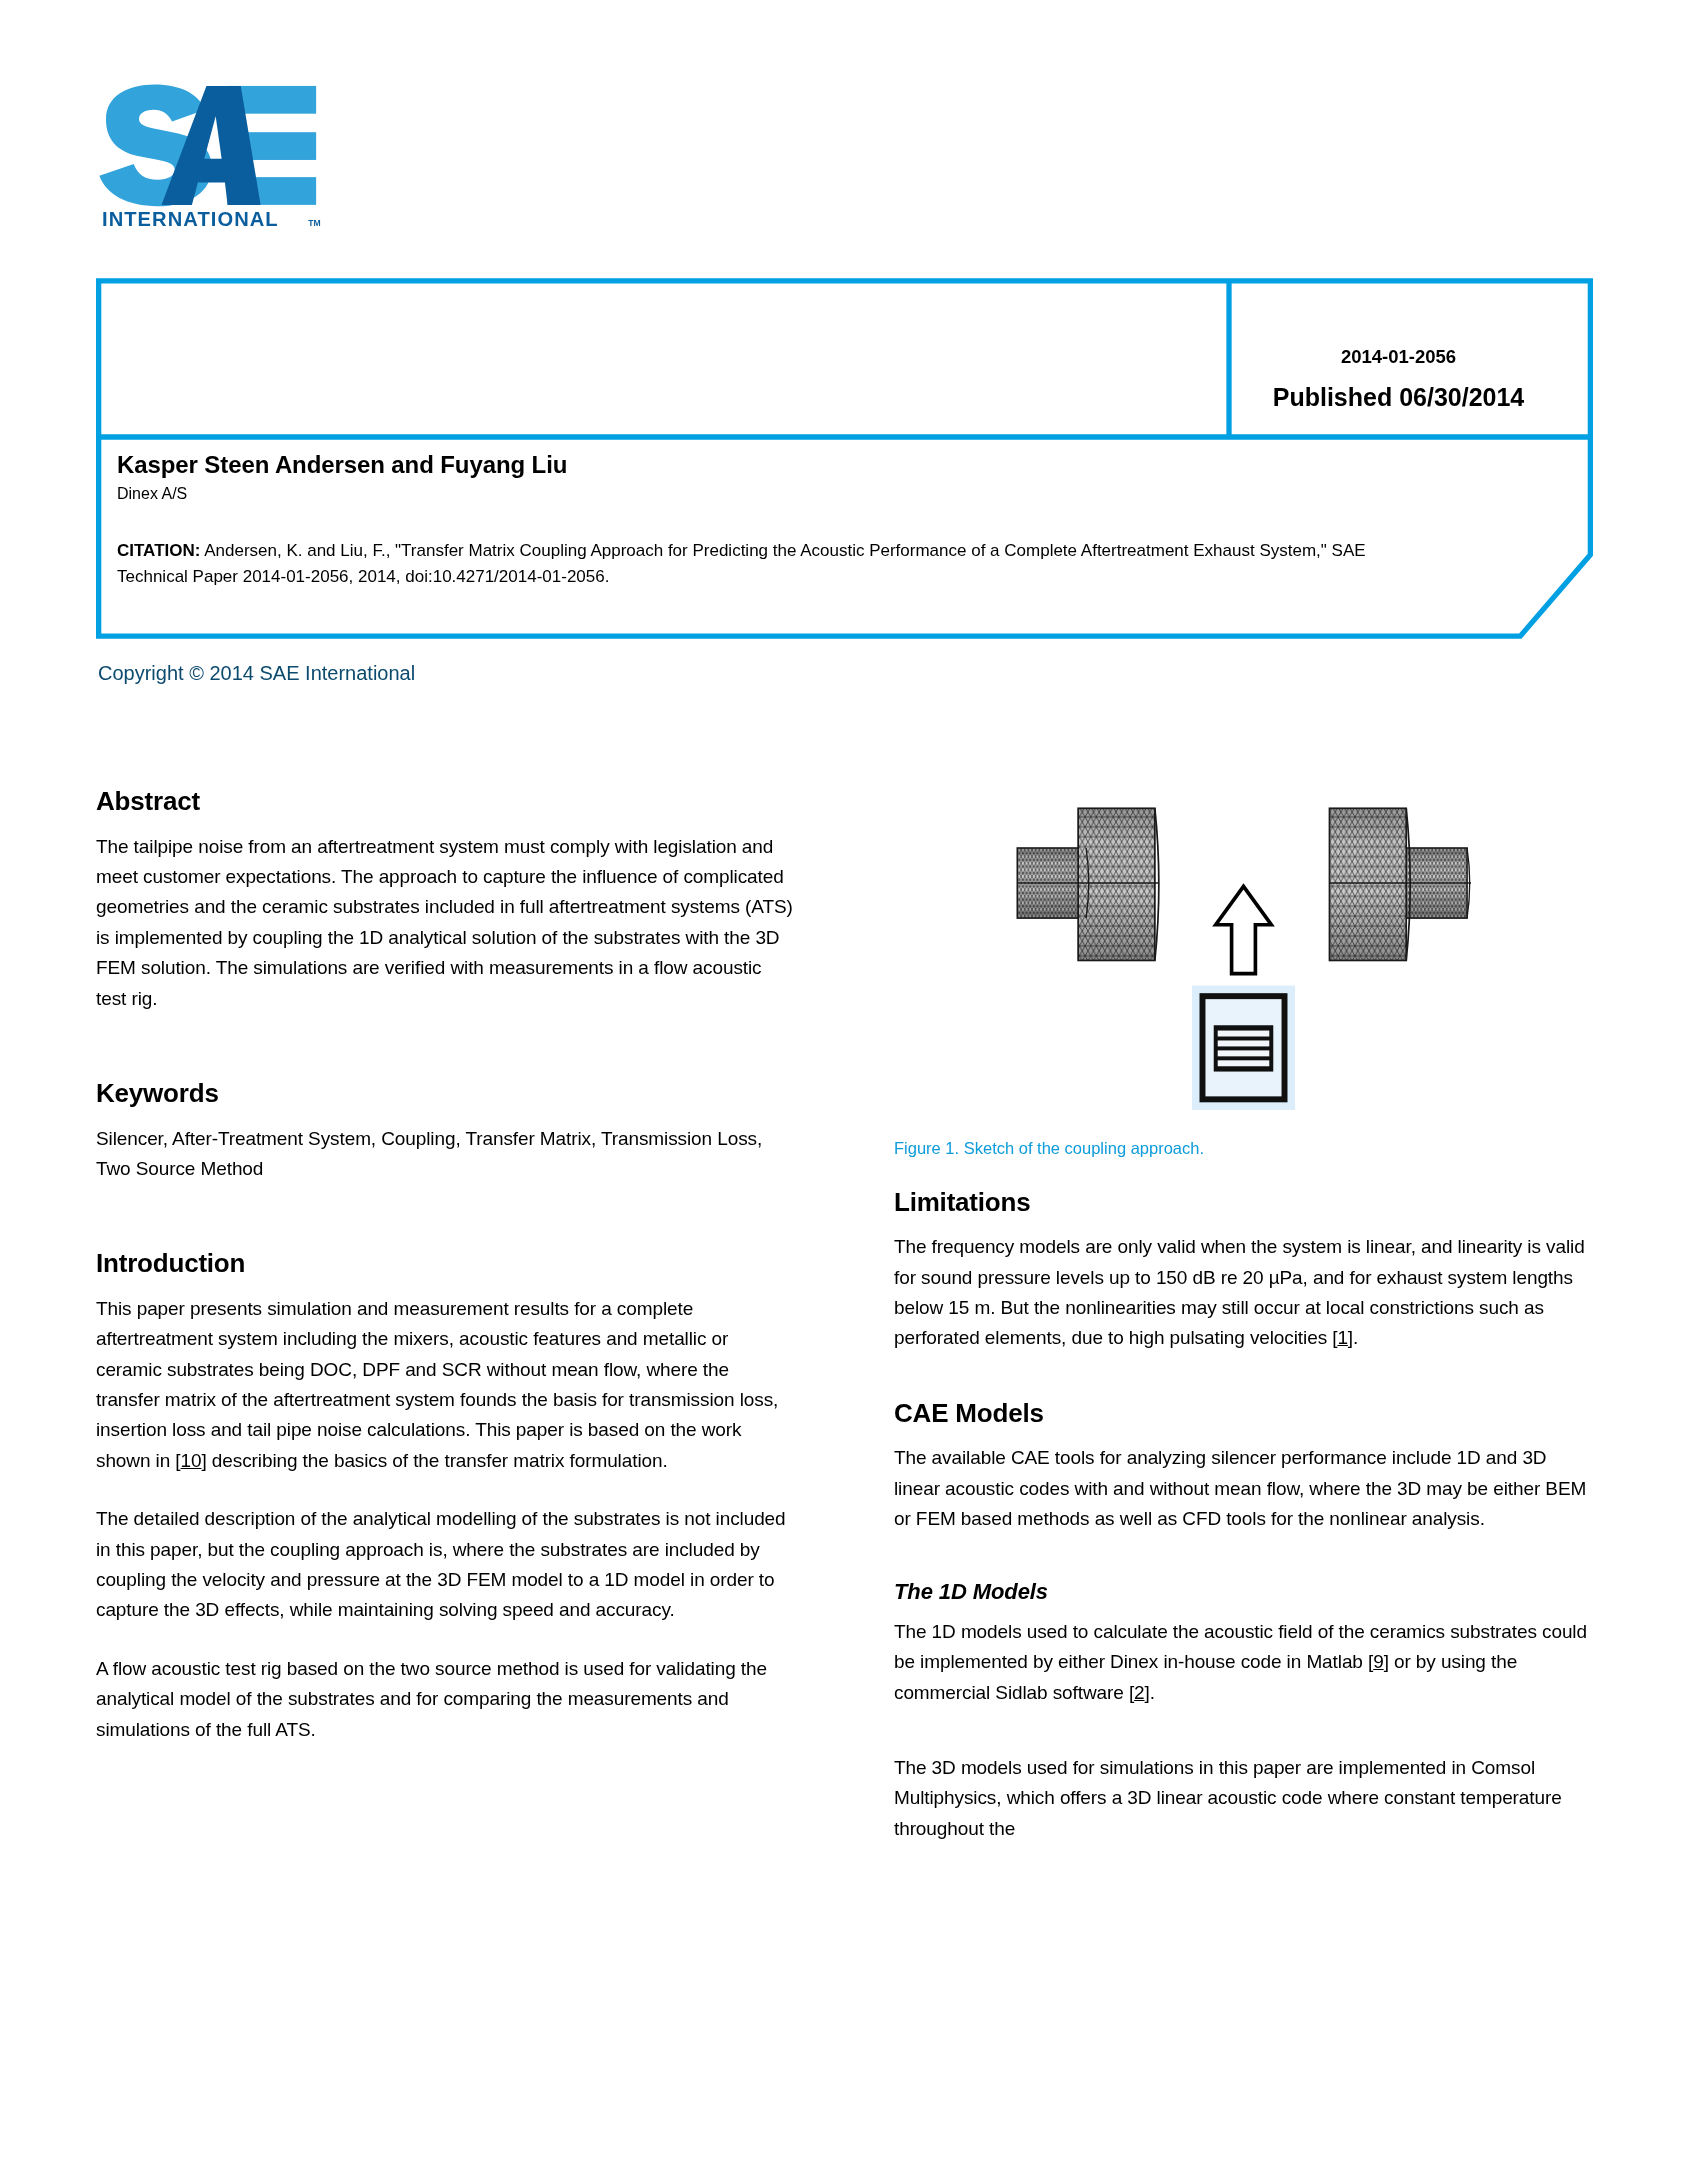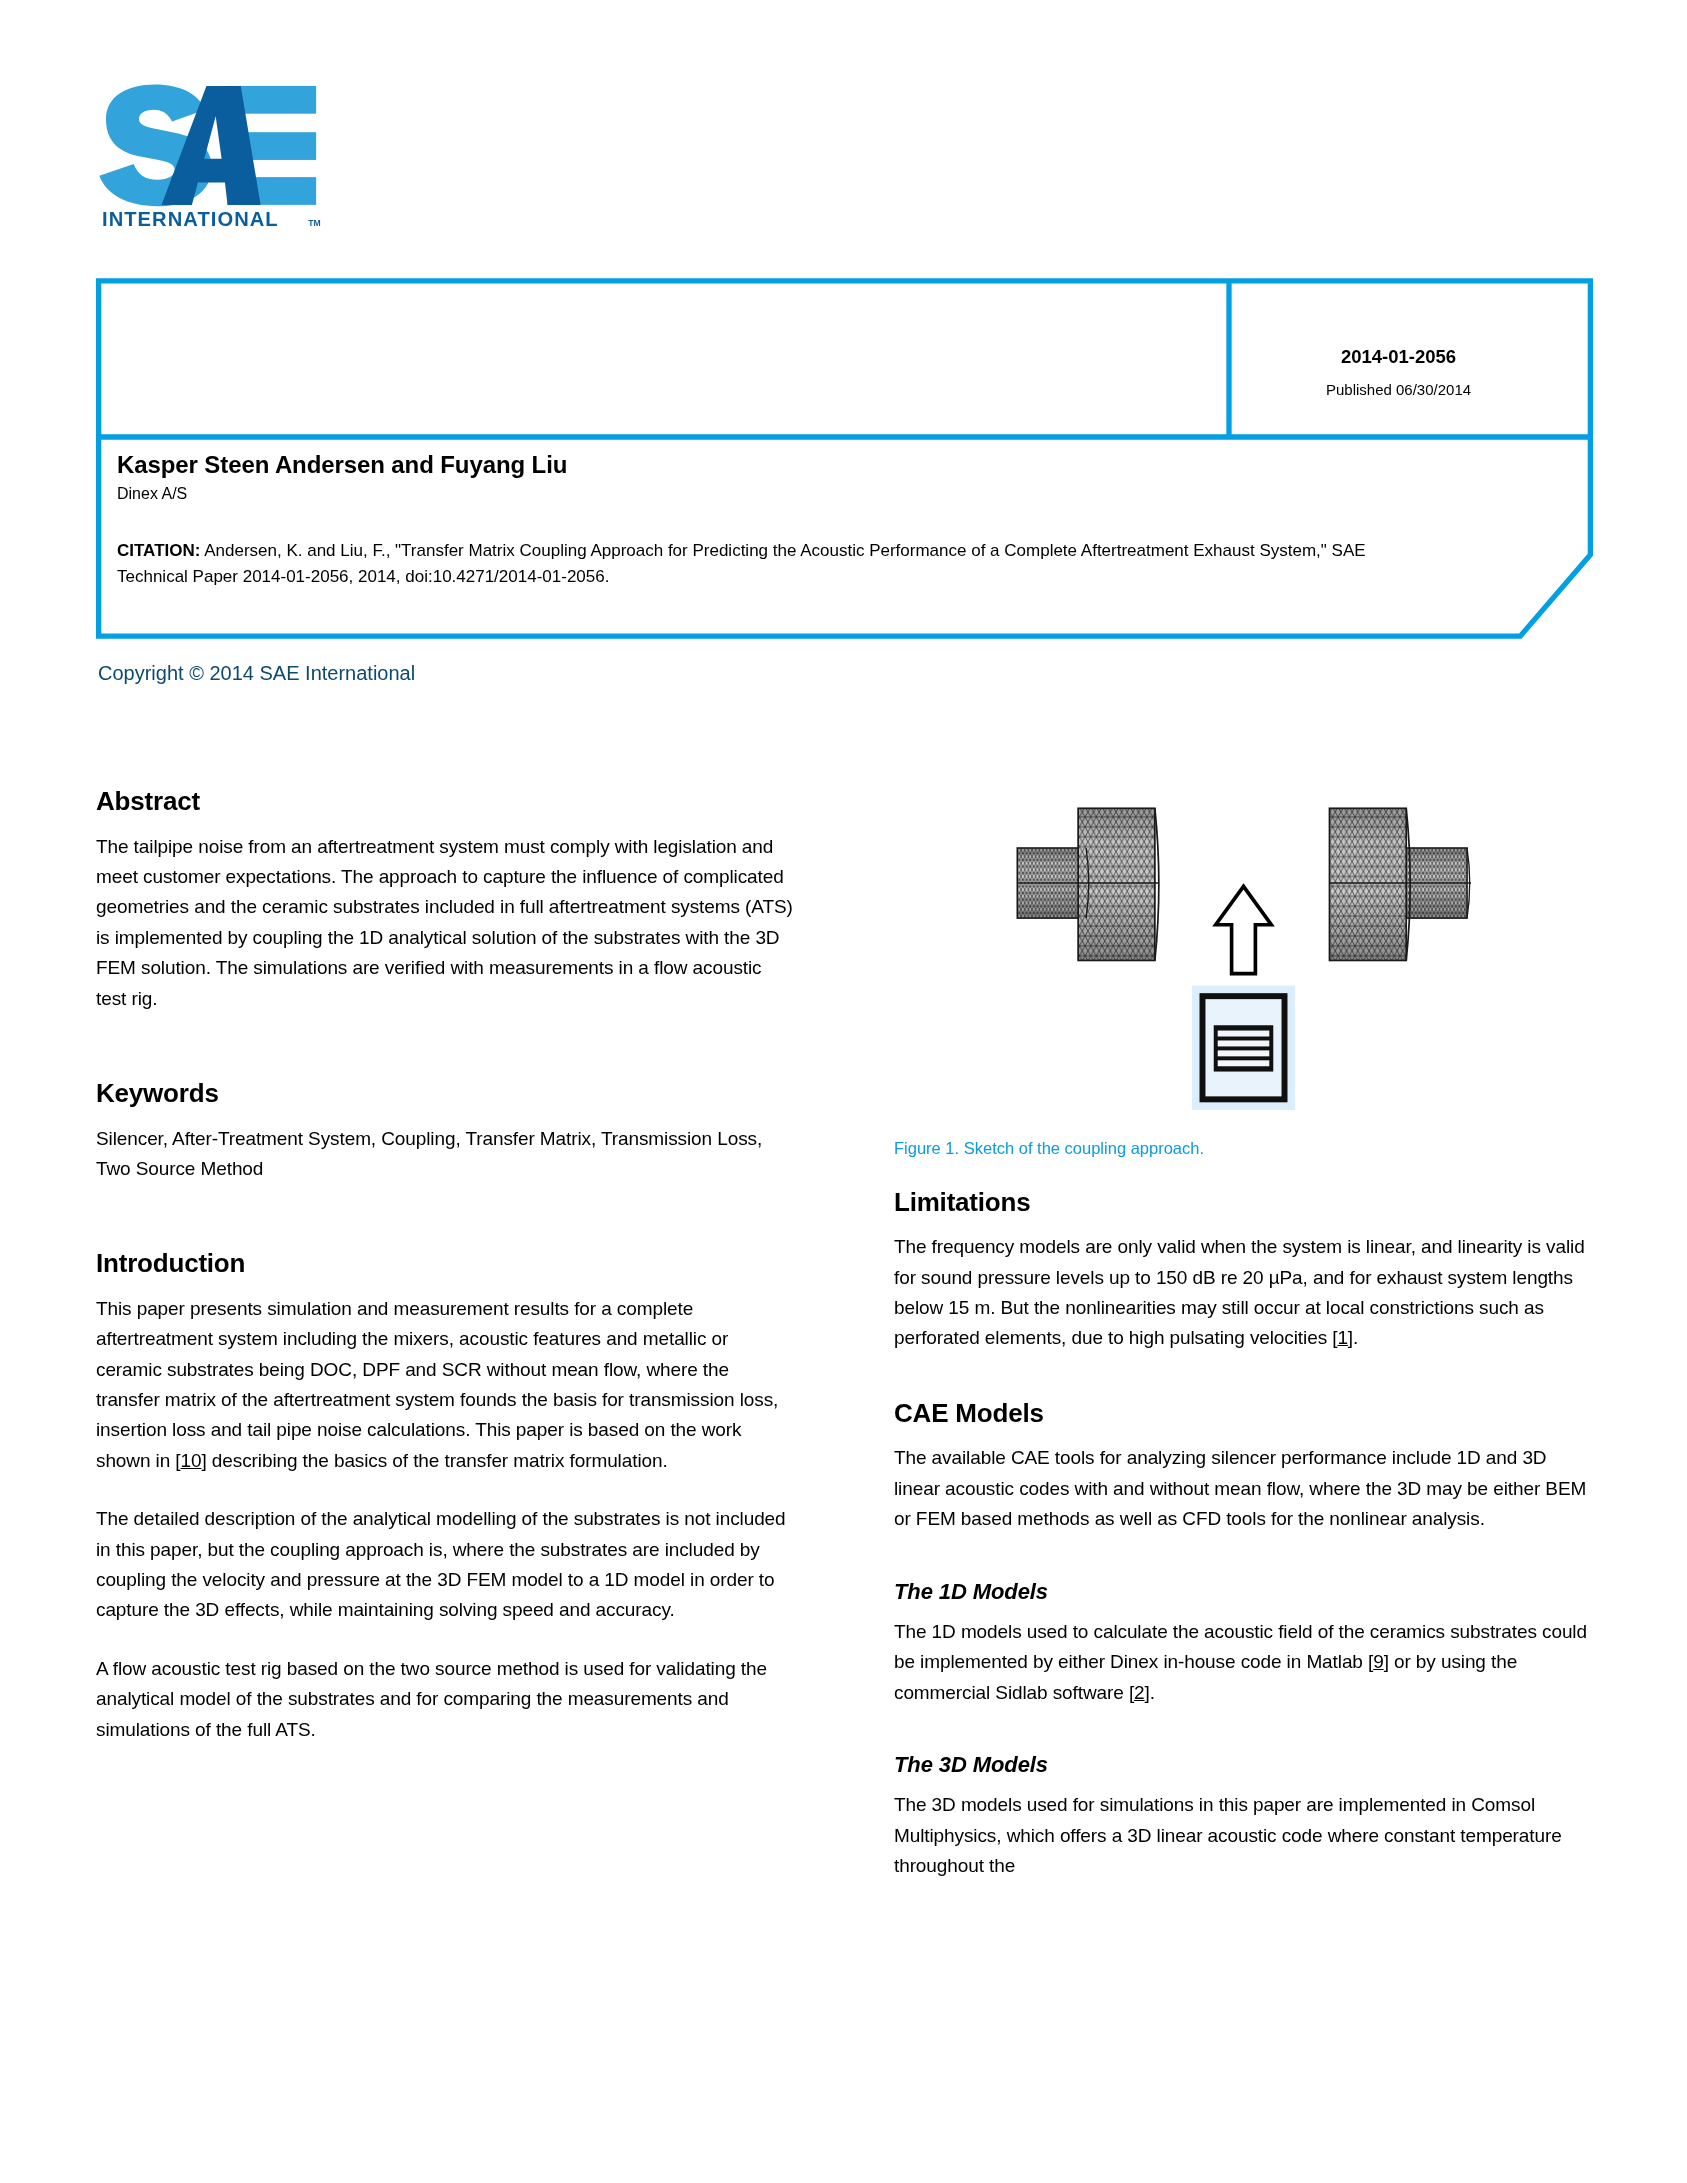--- a/index.html
+++ b/index.html
@@ -73,22 +73,22 @@
     text-align: center;
   }
   .meta-number {
     font-size: 18.5px;
     font-weight: bold;
     line-height: 1.5;
     margin-bottom: 8px;
     margin-top: 48px;
   }
   .meta-published {
-    font-size: 15px;
-    font-weight: normal;
+    font-size: 25px;
+    font-weight: bold;
     line-height: 1.5;
   }
   .authors-row {
     position: absolute;
     left: 0;
     top: 162px;
     right: 0;
     bottom: 0;
   }
   .authors {
@@ -329,18 +329,17 @@
     <h2 class="sec">CAE Models</h2>
     <p class="body">The available CAE tools for analyzing silencer performance include 1D and 3D linear acoustic codes with and without mean flow, where the 3D may be either BEM or FEM based methods as well as CFD tools for the nonlinear analysis.</p>
 
     <div class="gap-sm"></div>
 
     <h3 class="subsec">The 1D Models</h3>
     <p class="body"><span>The 1D models used to calculate the acoustic field of the ceramics substrates could be implemented by either Dinex in-house code in Matlab [</span><a class="ref" href="#">9</a><span>] or by using the commercial Sidlab software [</span><a class="ref" href="#">2</a><span>].</span></p>
 
     <div class="gap-sm"></div>
 
-    <h3 class="subsec">The 3D Models</h3>
     <p class="body">The 3D models used for simulations in this paper are implemented in Comsol Multiphysics, which offers a 3D linear acoustic code where constant temperature throughout the</p>
   </div>
 
 </div>
 
 
 </body></html>

